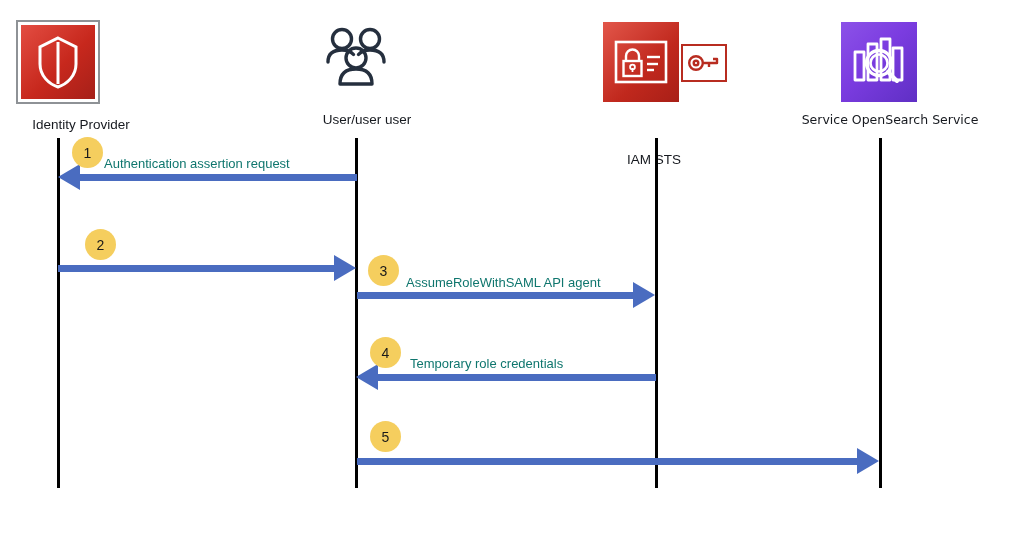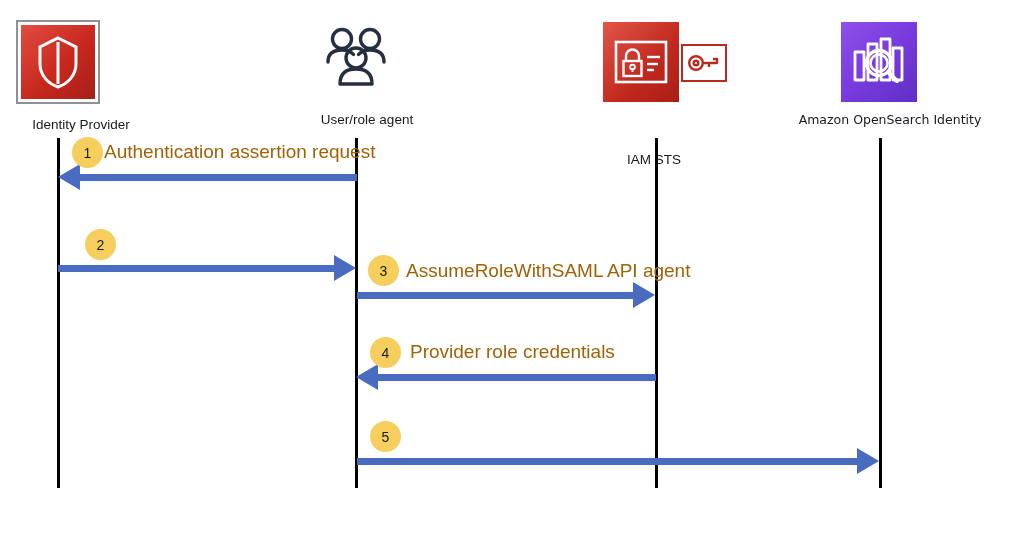--- a/index.html
+++ b/index.html
@@ -123,24 +123,25 @@
   }
   .arrow-head.right {
     border-left: 22px solid #4a6cc0;
   }
   .arrow-head.left {
     border-right: 22px solid #4a6cc0;
   }
 
   .msg-text {
     position: absolute;
-    font-size: 19px;
-    color: #a16207;
+    font-size: 13px;
+    color: #0f766e;
     white-space: nowrap;
     line-height: 20px;
+    margin-top: 12px;
   }
 
   .badge {
     position: absolute;
     width: 31px;
     height: 31px;
     border-radius: 50%;
     background: #f5ce5e;
     color: #1a1a1a;
     font-size: 14px;
@@ -171,21 +172,21 @@
       <g fill="none" stroke="#252f3e" stroke-width="3.4" stroke-linecap="round" stroke-linejoin="round">
         <circle cx="20" cy="13" r="9.5"></circle>
         <path d="M6 36 C6 27 12.5 24 20 24 C25 24 29 25.5 31.5 28.5"></path>
         <circle cx="48" cy="13" r="9.5"></circle>
         <path d="M62 36 C62 27 55.5 24 48 24 C43 24 39 25.5 36.5 28.5"></path>
         <circle cx="34" cy="32" r="10"></circle>
         <path d="M18 58 C18 47 25 43 34 43 C43 43 50 47 50 58 Z"></path>
       </g>
     </svg>
   </div>
-  <div class="participant-label" style="left:286px; top:112px; width:138px;">User/role agent</div>
+  <div class="participant-label" style="left:286px; top:112px; width:138px;">User/user user</div>
   <div class="lifeline" style="left:355px; top:138px; height:350px;"></div>
 
   <div class="sts-icon">
     <svg width="54" height="44" viewBox="0 0 54 44" aria-hidden="true">
       <rect x="2" y="2" width="50" height="40" fill="none" stroke="#ffffff" stroke-width="2.6"></rect>
       <path d="M12 21 L12 16 a6.5 6.5 0 0 1 13 0 L25 21" fill="none" stroke="#ffffff" stroke-width="2.4"></path>
       <rect x="9.5" y="21" width="18" height="15" fill="none" stroke="#ffffff" stroke-width="2.4"></rect>
       <circle cx="18.5" cy="27" r="2.4" fill="none" stroke="#ffffff" stroke-width="1.8"></circle>
       <line x1="18.5" y1="28" x2="18.5" y2="32" stroke="#ffffff" stroke-width="1.8"></line>
       <line x1="33" y1="17" x2="46" y2="17" stroke="#ffffff" stroke-width="2.4"></line>
@@ -213,39 +214,39 @@
         <rect x="16" y="8" width="9" height="36"></rect>
         <rect x="29" y="3" width="9" height="41"></rect>
         <rect x="41" y="12" width="9" height="32"></rect>
       </g>
       <circle cx="27" cy="27" r="12.5" fill="none" stroke="#ffffff" stroke-width="3.4"></circle>
       <circle cx="27" cy="27" r="12.5" fill="none" stroke="#7b3ce0" stroke-width="0"></circle>
       <circle cx="27" cy="27" r="8.5" fill="none" stroke="#ffffff" stroke-width="2.6"></circle>
       <line x1="36" y1="36" x2="45" y2="45" stroke="#ffffff" stroke-width="4" stroke-linecap="round"></line>
     </svg>
   </div>
-  <div class="participant-label serif-ish" style="left:778px; top:112px; width:200px;">Amazon OpenSearch Identity</div>
+  <div class="participant-label serif-ish" style="left:778px; top:112px; width:200px;">Service OpenSearch Service</div>
   <div class="lifeline" style="left:879px; top:138px; height:350px;"></div>
 
   <div class="msg-line" style="left:80px; top:174px; width:277px;"></div>
   <div class="arrow-head left" style="left:58px; top:164px;"></div>
   <div class="badge" style="left:72px; top:137px;">1</div>
   <div class="msg-text" style="left:104px; top:142px;">Authentication assertion request</div>
 
   <div class="msg-line" style="left:58px; top:265px; width:279px;"></div>
   <div class="arrow-head right" style="left:334px; top:255px;"></div>
   <div class="badge" style="left:85px; top:229px;">2</div>
 
   <div class="msg-line" style="left:357px; top:292px; width:278px;"></div>
   <div class="arrow-head right" style="left:633px; top:282px;"></div>
   <div class="badge" style="left:368px; top:255px;">3</div>
   <div class="msg-text" style="left:406px; top:261px;">AssumeRoleWithSAML API agent</div>
 
   <div class="msg-line" style="left:378px; top:374px; width:278px;"></div>
   <div class="arrow-head left" style="left:356px; top:364px;"></div>
   <div class="badge" style="left:370px; top:337px;">4</div>
-  <div class="msg-text" style="left:410px; top:342px;">Provider role credentials</div>
+  <div class="msg-text" style="left:410px; top:342px;">Temporary role credentials</div>
 
   <div class="msg-line" style="left:357px; top:458px; width:502px;"></div>
   <div class="arrow-head right" style="left:857px; top:448px;"></div>
   <div class="badge" style="left:370px; top:421px;">5</div>
 
 </div>
 
 </body></html>

